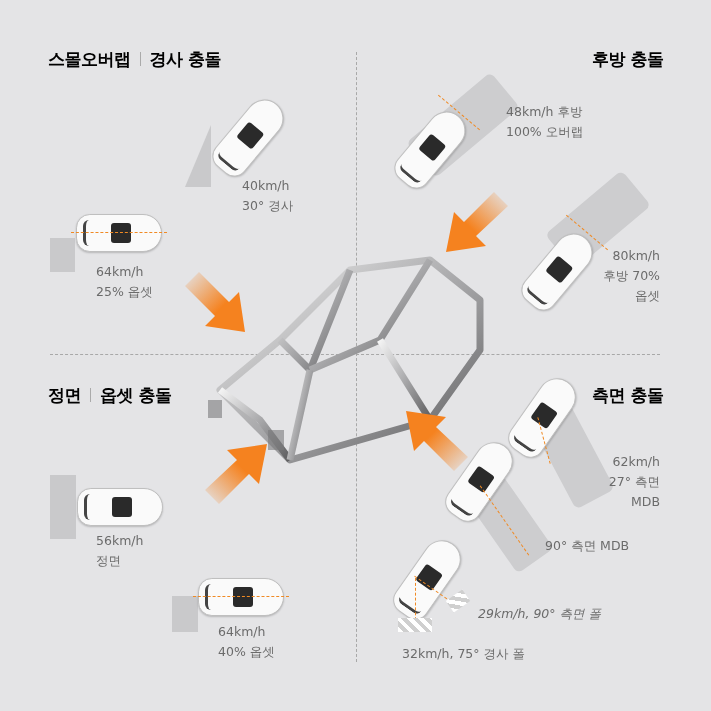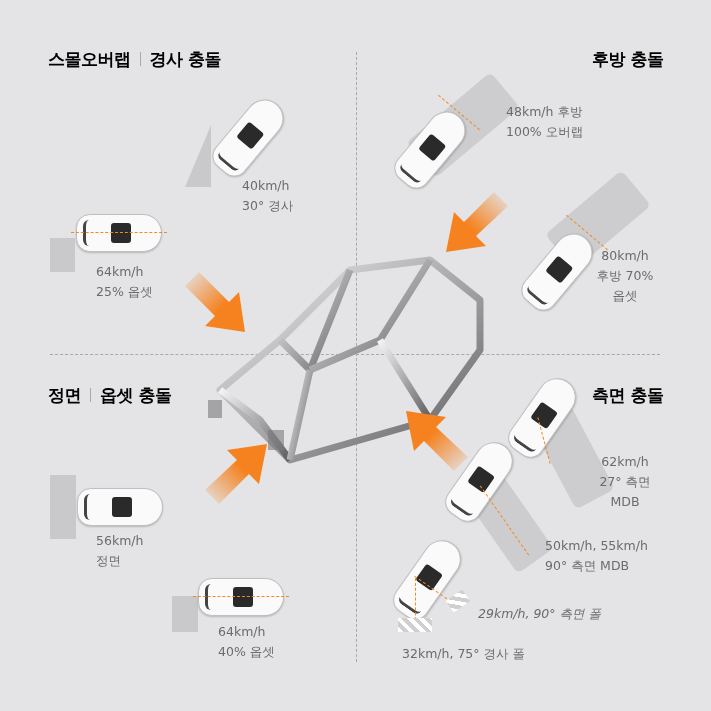--- a/index.html
+++ b/index.html
@@ -2,21 +2,21 @@
 <html><head>
 <meta charset="utf-8">
 <style>
   html, body { margin:0; padding:0; }
   body { width:711px; height:711px; background:#e4e4e6; position:relative; overflow:hidden;
          font-family:"DejaVu Sans","Liberation Sans",sans-serif; }
   .abs { position:absolute; }
   .title { font-weight:bold; font-size:17px; color:#000000; letter-spacing:-0.5px; white-space:nowrap; }
   .title .sep { display:inline-block; width:1px; height:14px; background:#aaa; margin:0 9px; vertical-align:-1px; }
   .label { font-size:12.5px; color:#6b6b6b; line-height:20px; white-space:nowrap; }
-  .label.right { text-align:center; }
+  .label.right { text-align:right; }
   .vline { position:absolute; left:356px; top:52px; width:0; height:610px; border-left:1px dashed #a8a8a8; }
   .hline { position:absolute; left:50px; top:354px; width:610px; height:0; border-top:1px dashed #a8a8a8; }
   .car { position:absolute; width:84px; height:36px; background:#fafafa; border:1.5px solid #bfbfbf;
          border-radius:16px 22px 22px 16px; box-shadow:0 1px 2px rgba(0,0,0,0.2); }
   .car .roof { position:absolute; left:34px; top:8px; width:20px; height:20px; background:#2a2a2a; border-radius:3px; }
   .car .front { position:absolute; left:6px; top:5px; width:10px; height:26px; border-left:3px solid #444; border-radius:6px 0 0 6px; }
   .car .line { position:absolute; left:-6px; top:17px; width:96px; border-top:1.5px dashed #f08a24; }
   .block { position:absolute; background:#c9c9cb; }
   .truck { position:absolute; background:#cdcdcf; border-radius:6px; }
 </style>
@@ -172,21 +172,20 @@
   <div>MDB</div>
 </div>
 
 <div class="truck" style="left:485px;top:470px;width:44px;height:100px;transform:rotate(-35deg);"></div>
 <div class="car" style="left:437px;top:462px;transform:rotate(-55deg);">
   <div class="front"></div>
     <div class="roof"></div>
 </div>
 <div class="abs" style="left:462px;top:520px;width:85px;border-top:1.5px dashed #f08a24;transform:rotate(55deg);"></div>
 <div class="abs label" style="left:545px;top:536px;">
-  <div>50km/h, 55km/h</div>
   <div>90° 측면 MDB</div>
 </div>
 
 <div class="car" style="left:385px;top:560px;transform:rotate(-55deg);">
   <div class="front"></div>
     <div class="roof"></div>
 </div>
 <div class="abs" style="left:415px;top:578px;height:52px;border-left:1.5px dashed #f08a24;"></div>
 <div class="abs" style="left:410px;top:590px;width:50px;border-top:1.5px dashed #f08a24;transform:rotate(35deg);"></div>
 <div class="abs" style="left:398px;top:618px;width:34px;height:14px;background:repeating-linear-gradient(45deg,#fff 0 4px,#cfcfcf 4px 8px);"></div>

